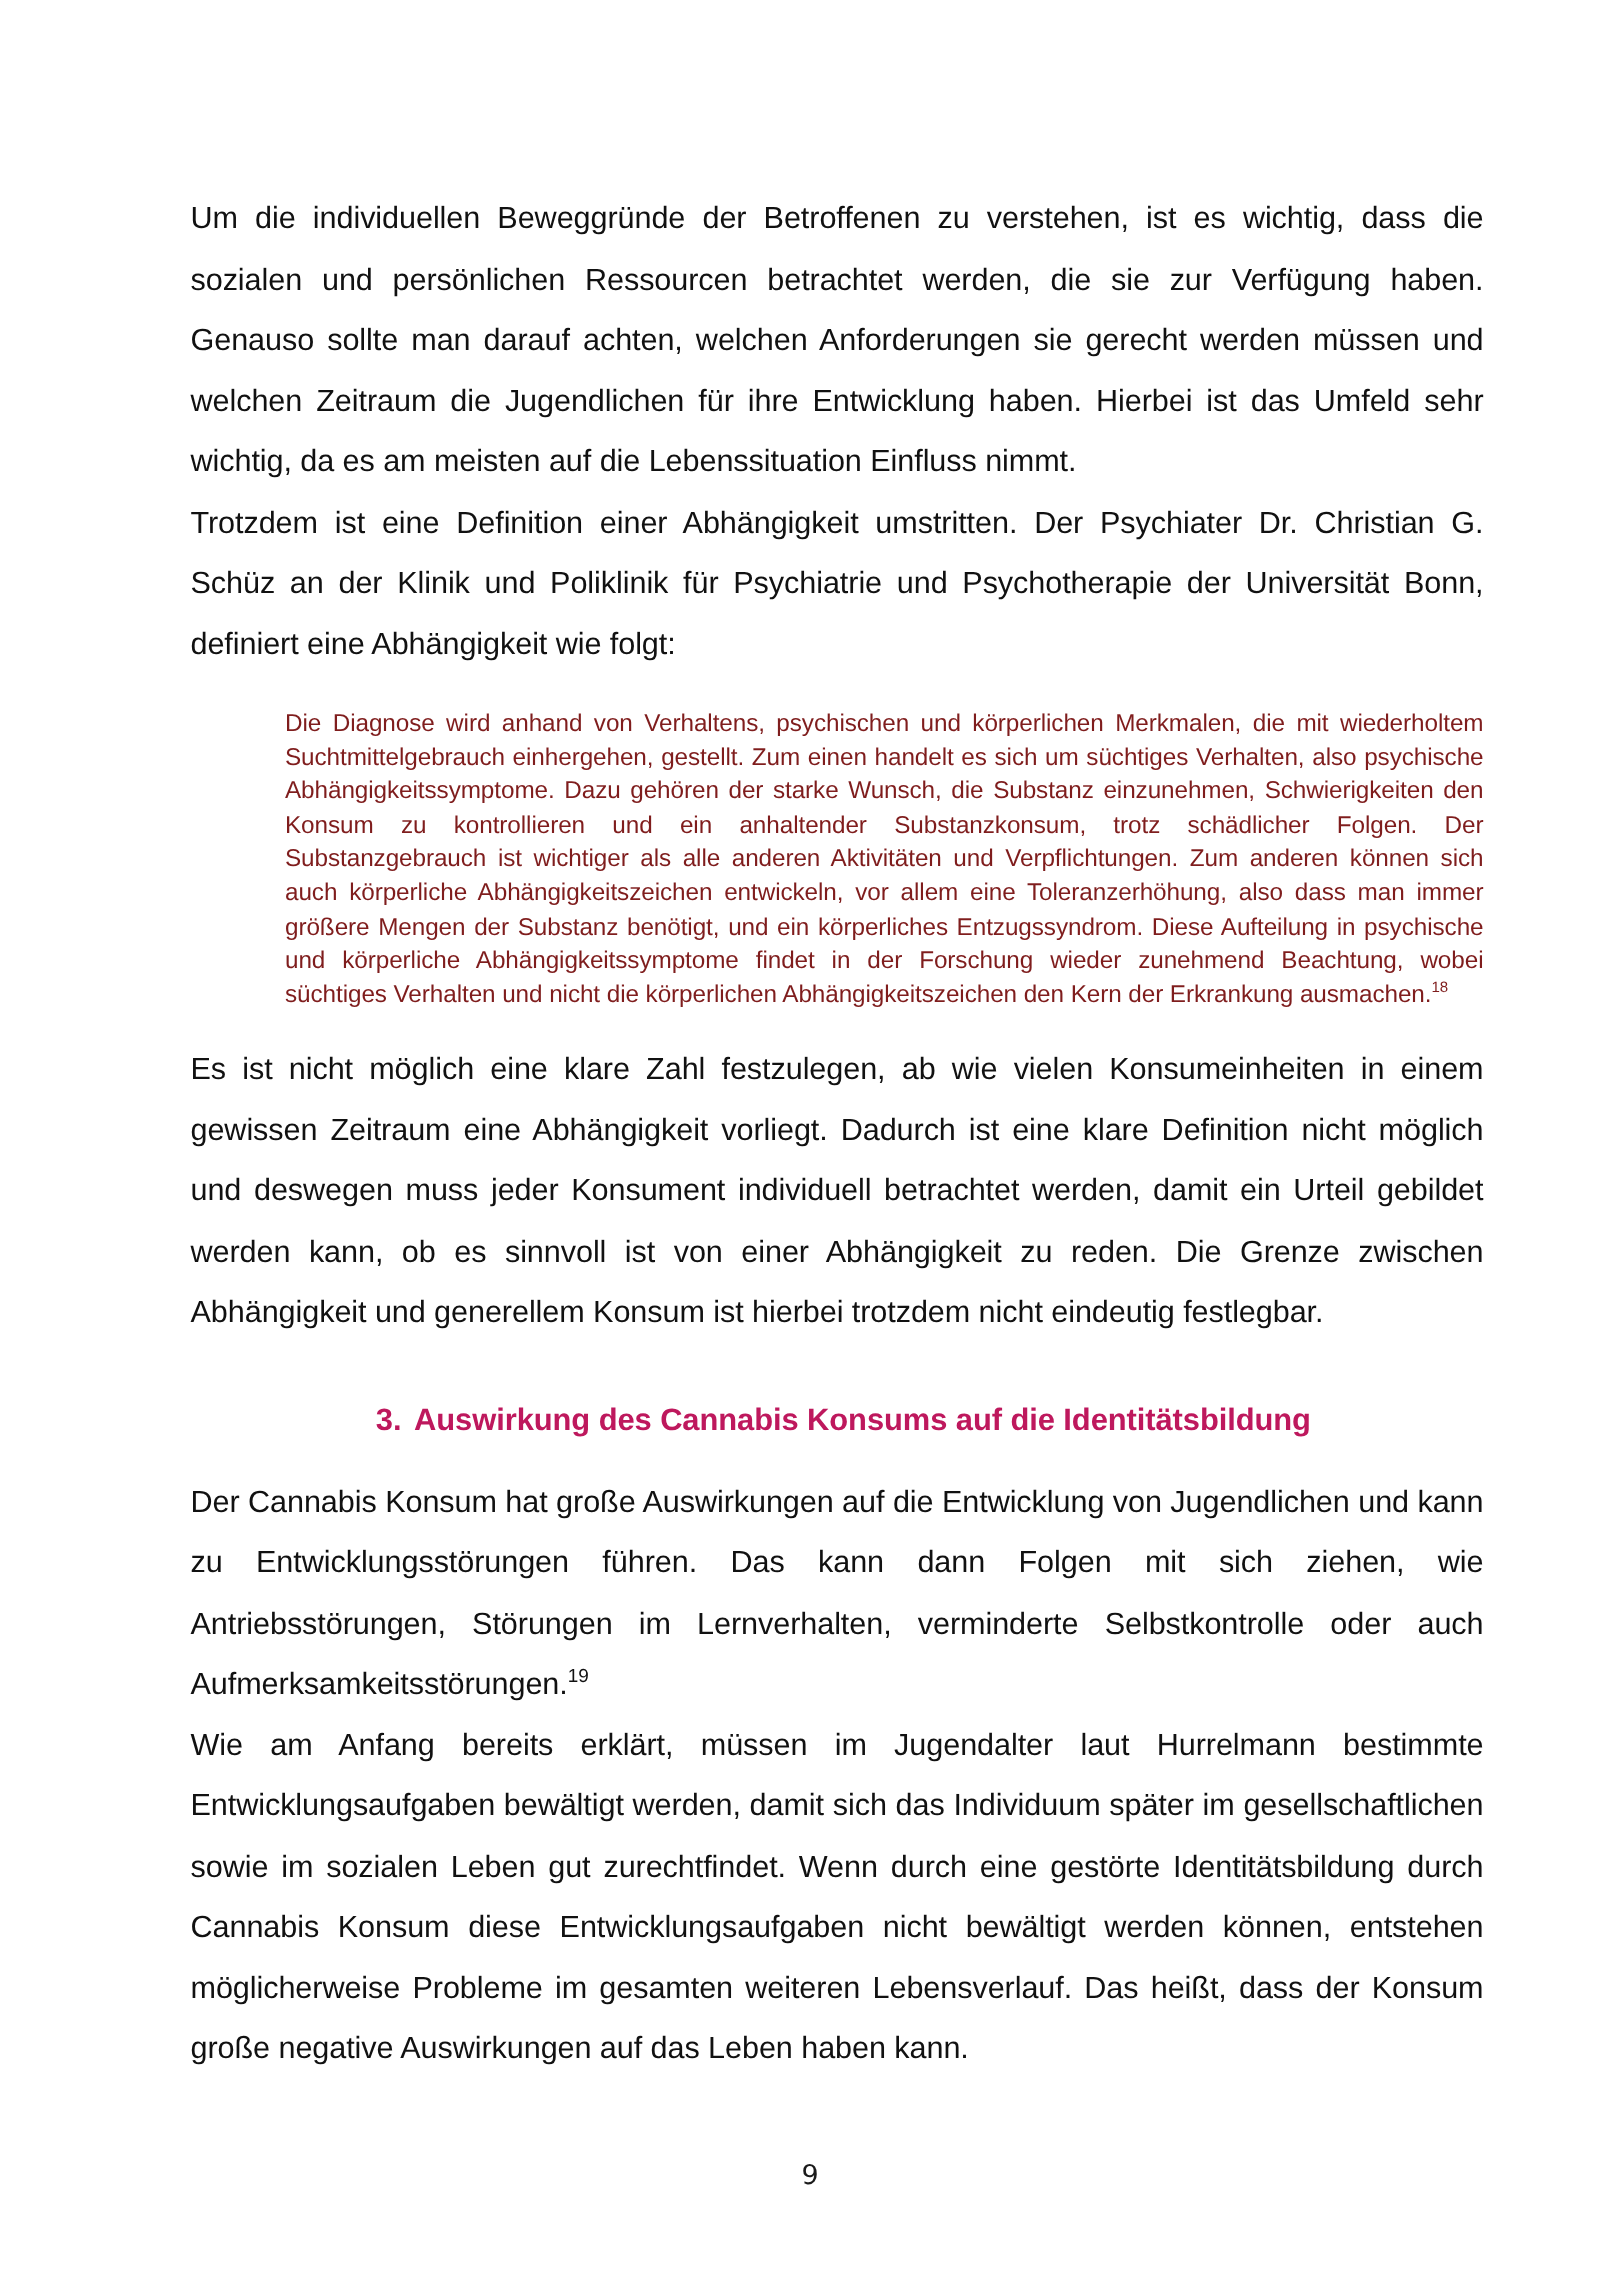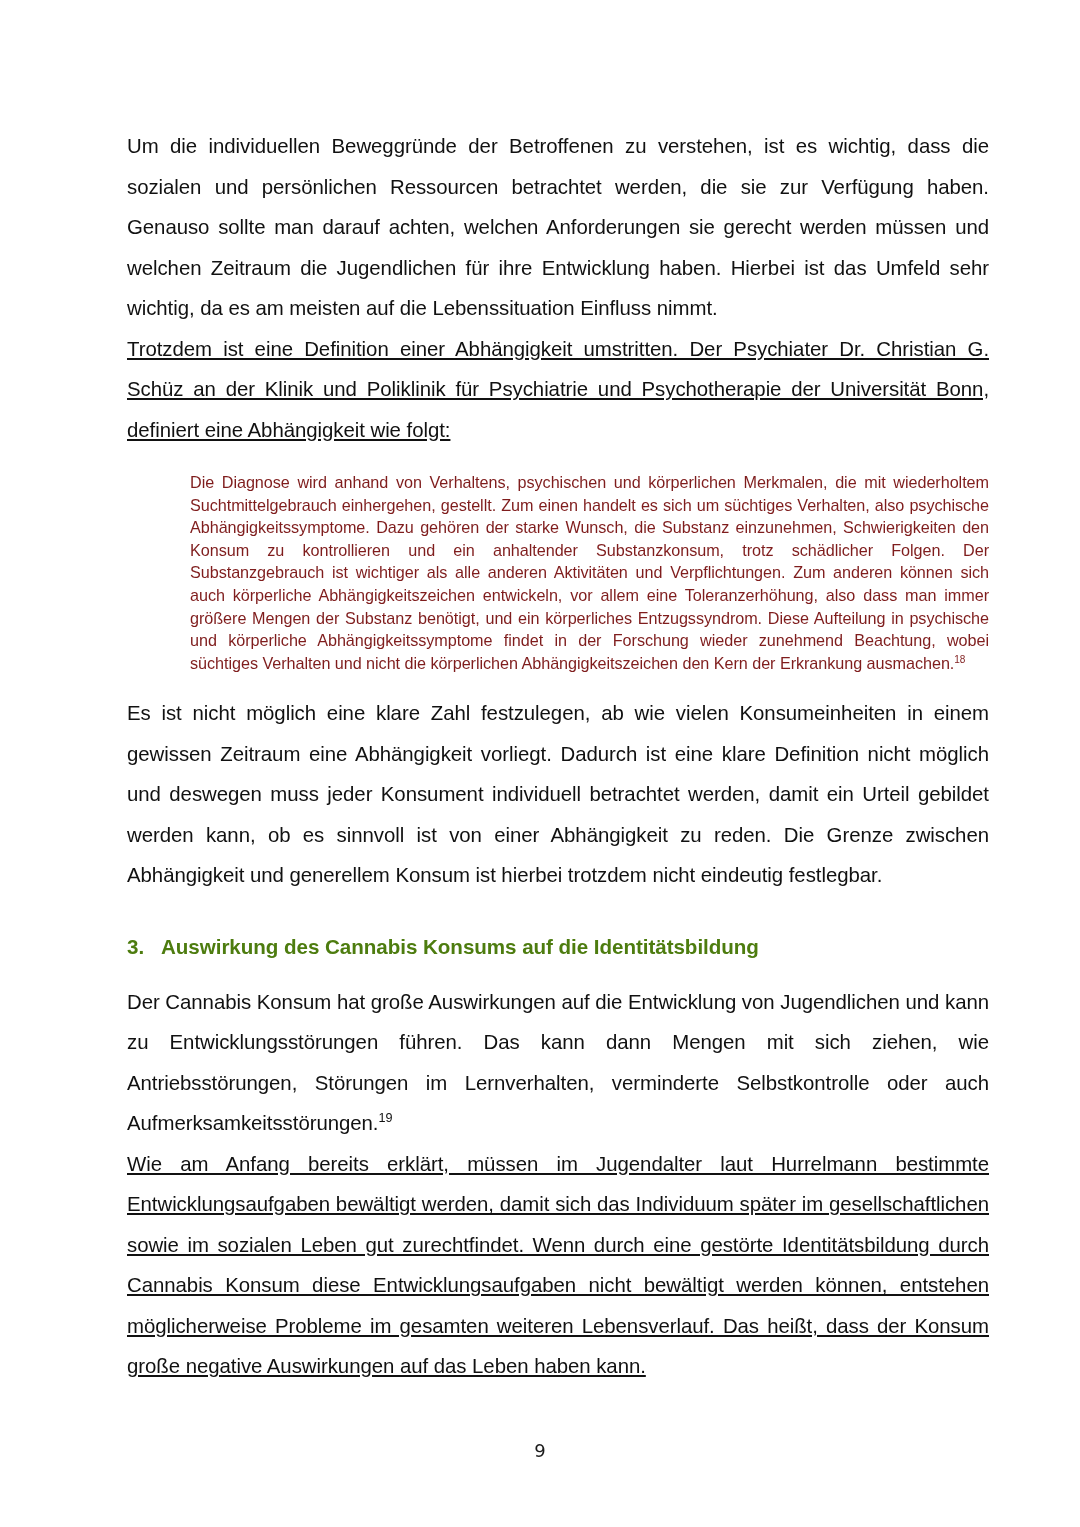--- a/index.html
+++ b/index.html
@@ -30,42 +30,42 @@
     margin: 0;
     font-size: 20.4px;
     line-height: 40.5px;
     text-align: justify;
     text-justify: inter-word;
     letter-spacing: -0.05px;
     color: #111111;
   }
   p.body-par.tight {
     margin-top: 0;
-    text-decoration: underline;
   }
   p.body-par.space-before {
     margin-top: 19px;
   }
   .quote {
     margin: 21px 0 0 63px;
     width: 799px;
     font-size: 16.2px;
     line-height: 22.6px;
     text-align: justify;
     text-justify: inter-word;
     letter-spacing: -0.05px;
     color: #7f1d1d;
   }
   h2.section-heading {
     margin: 0;
     font-size: 20.6px;
     font-weight: bold;
     line-height: 30px;
     letter-spacing: -0.05px;
-    color: #4d7c0f;
+    color: #be185d;
+    text-align: center;
   }
   h2.section-heading .num {
     display: inline-block;
     width: 34px;
   }
   sup.fn {
     font-size: 0.62em;
     vertical-align: super;
     line-height: 0;
   }
@@ -124,21 +124,21 @@
     <p class="body-par tight">Trotzdem ist eine Definition einer Abhängigkeit umstritten. Der Psychiater Dr. Christian G. Schüz an der Klinik und Poliklinik für Psychiatrie und Psychotherapie der Universität Bonn, definiert eine Abhängigkeit wie folgt:</p>
 
     <div class="quote"><span>Die Diagnose wird anhand von Verhaltens, psychischen und körperlichen Merkmalen, die mit wiederholtem Suchtmittelgebrauch einhergehen, gestellt. Zum einen handelt es sich um süchtiges Verhalten, also psychische Abhängigkeitssymptome. Dazu gehören der starke Wunsch, die Substanz einzunehmen, Schwierigkeiten den Konsum zu kontrollieren und ein anhaltender Substanzkonsum, trotz schädlicher Folgen. Der Substanzgebrauch ist wichtiger als alle anderen Aktivitäten und Verpflichtungen. Zum anderen können sich auch körperliche Abhängigkeitszeichen entwickeln, vor allem eine Toleranzerhöhung, also dass man immer größere Mengen der Substanz benötigt, und ein körperliches Entzugssyndrom. Diese Aufteilung in psychische und körperliche Abhängigkeitssymptome findet in der Forschung wieder zunehmend Beachtung, wobei süchtiges Verhalten und nicht die körperlichen Abhängigkeitszeichen den Kern der Erkrankung ausmachen.</span><sup class="fn">18</sup></div>
 
     <p class="body-par space-before">Es ist nicht möglich eine klare Zahl festzulegen, ab wie vielen Konsumeinheiten in einem gewissen Zeitraum eine Abhängigkeit vorliegt. Dadurch ist eine klare Definition nicht möglich und deswegen muss jeder Konsument individuell betrachtet werden, damit ein Urteil gebildet werden kann, ob es sinnvoll ist von einer Abhängigkeit zu reden. Die Grenze zwischen Abhängigkeit und generellem Konsum ist hierbei trotzdem nicht eindeutig festlegbar.</p>
 
     <div class="heading-block">
       <h2 class="section-heading"><span class="num">3.</span><span>Auswirkung des Cannabis Konsums auf die Identitätsbildung</span></h2>
     </div>
 
-    <p class="body-par"><span>Der Cannabis Konsum hat große Auswirkungen auf die Entwicklung von Jugendlichen und kann zu Entwicklungsstörungen führen. Das kann dann Mengen mit sich ziehen, wie Antriebsstörungen, Störungen im Lernverhalten, verminderte Selbstkontrolle oder auch Aufmerksamkeitsstörungen.</span><sup class="fn">19</sup></p>
+    <p class="body-par"><span>Der Cannabis Konsum hat große Auswirkungen auf die Entwicklung von Jugendlichen und kann zu Entwicklungsstörungen führen. Das kann dann Folgen mit sich ziehen, wie Antriebsstörungen, Störungen im Lernverhalten, verminderte Selbstkontrolle oder auch Aufmerksamkeitsstörungen.</span><sup class="fn">19</sup></p>
 
     <p class="body-par tight">Wie am Anfang bereits erklärt, müssen im Jugendalter laut Hurrelmann bestimmte Entwicklungsaufgaben bewältigt werden, damit sich das Individuum später im gesellschaftlichen sowie im sozialen Leben gut zurechtfindet. Wenn durch eine gestörte Identitätsbildung durch Cannabis Konsum diese Entwicklungsaufgaben nicht bewältigt werden können, entstehen möglicherweise Probleme im gesamten weiteren Lebensverlauf.  Das heißt, dass der Konsum große negative Auswirkungen auf das Leben haben kann.</p>
 
   </div>
 
 
   <div class="page-number">9</div>
 
 </div>
 

